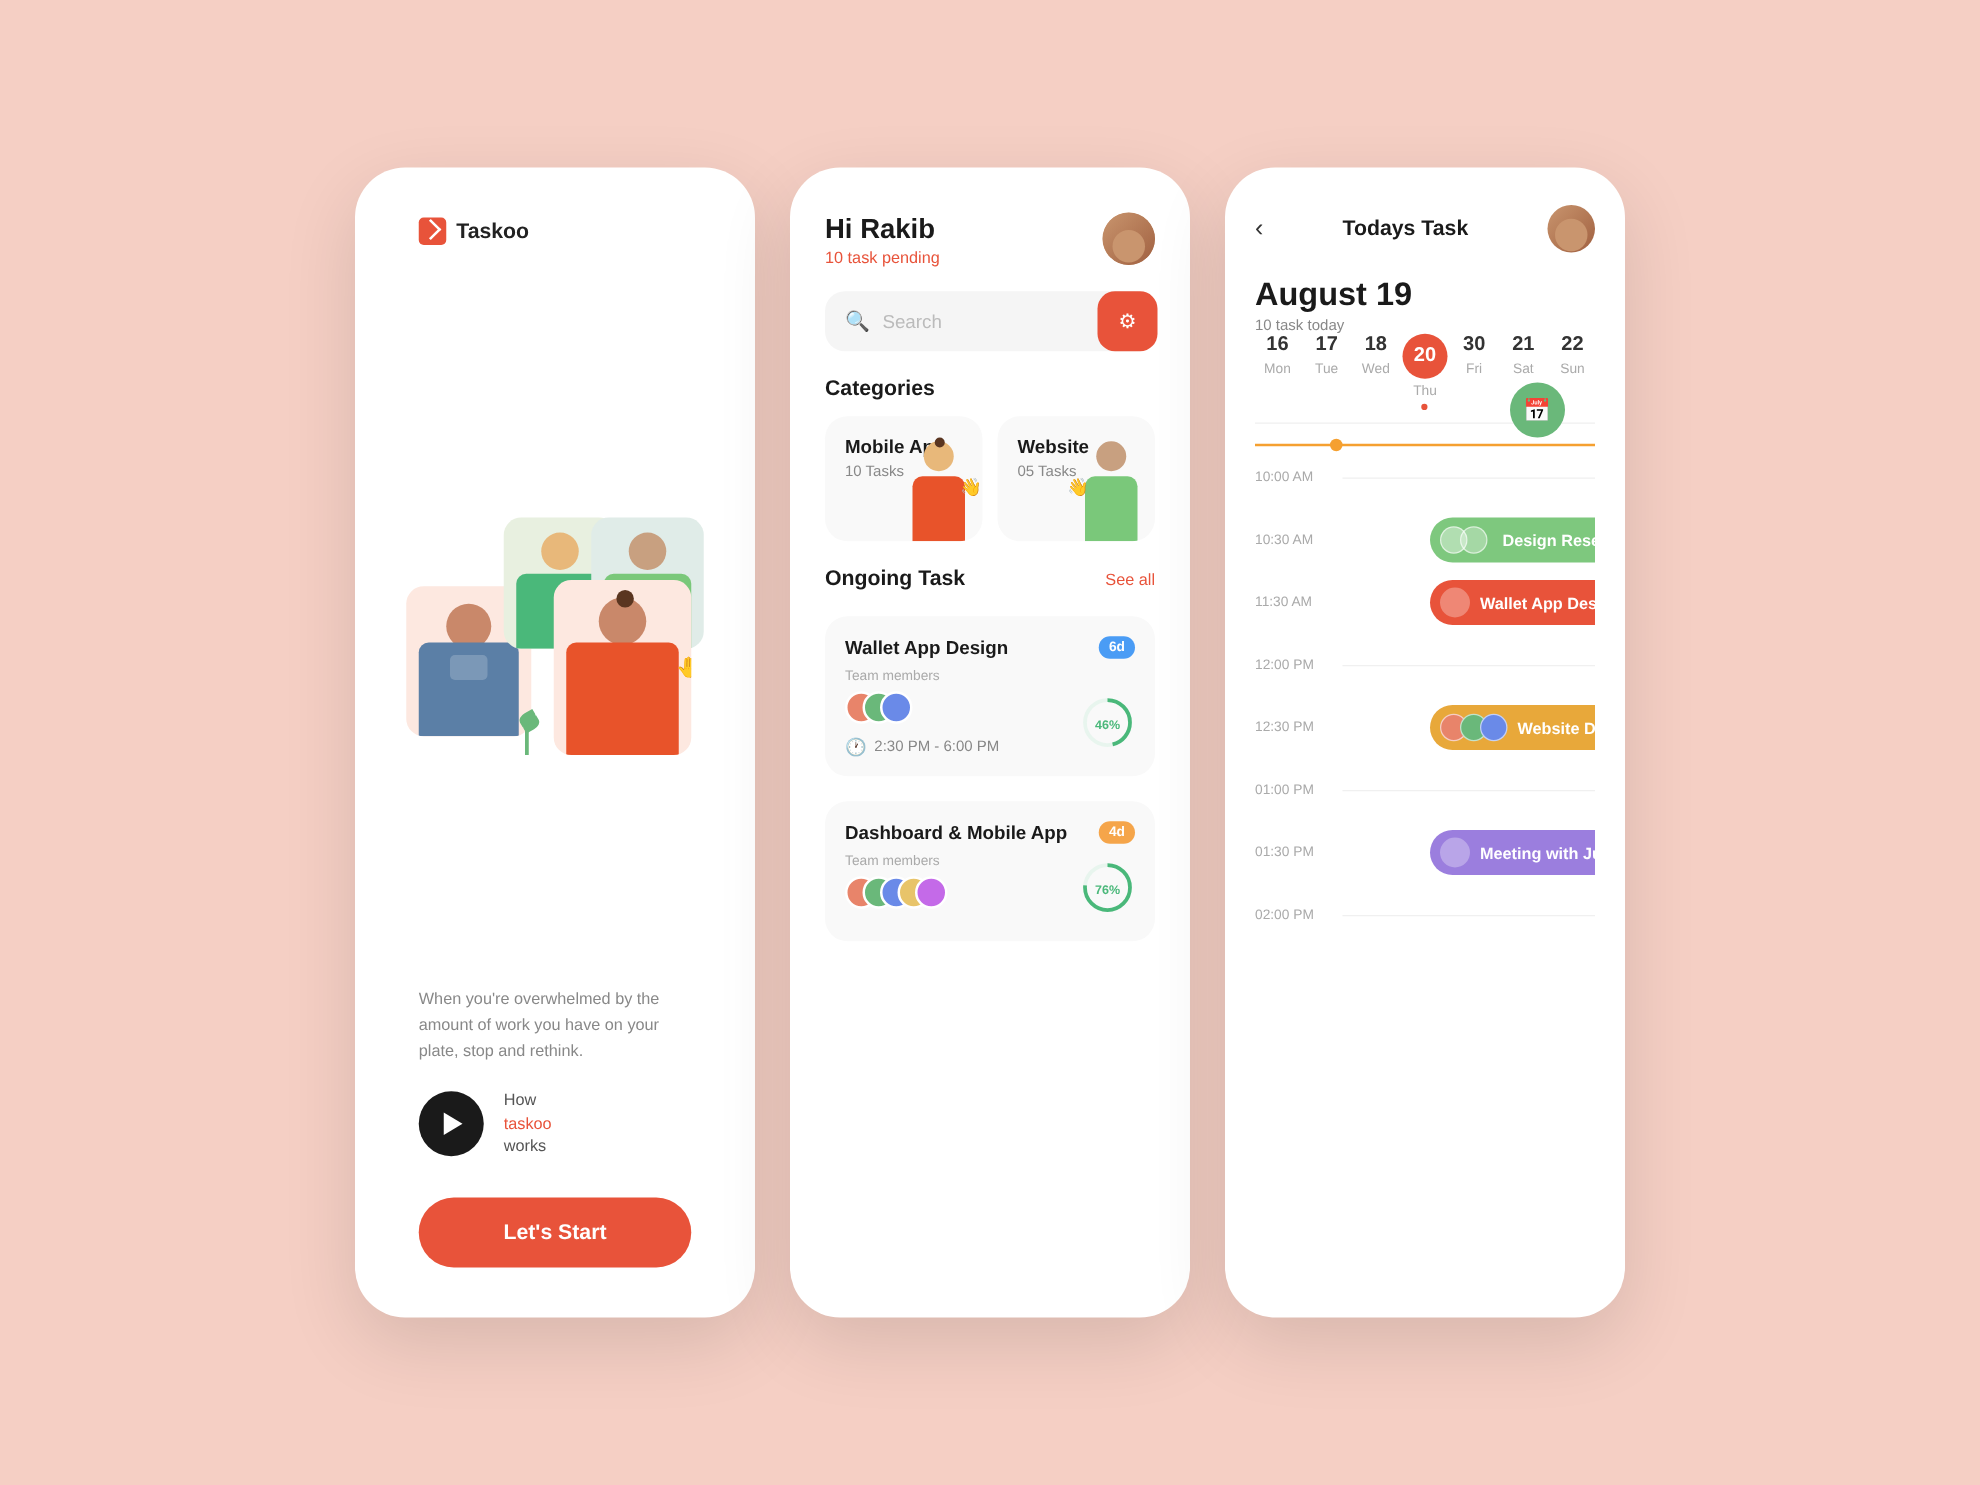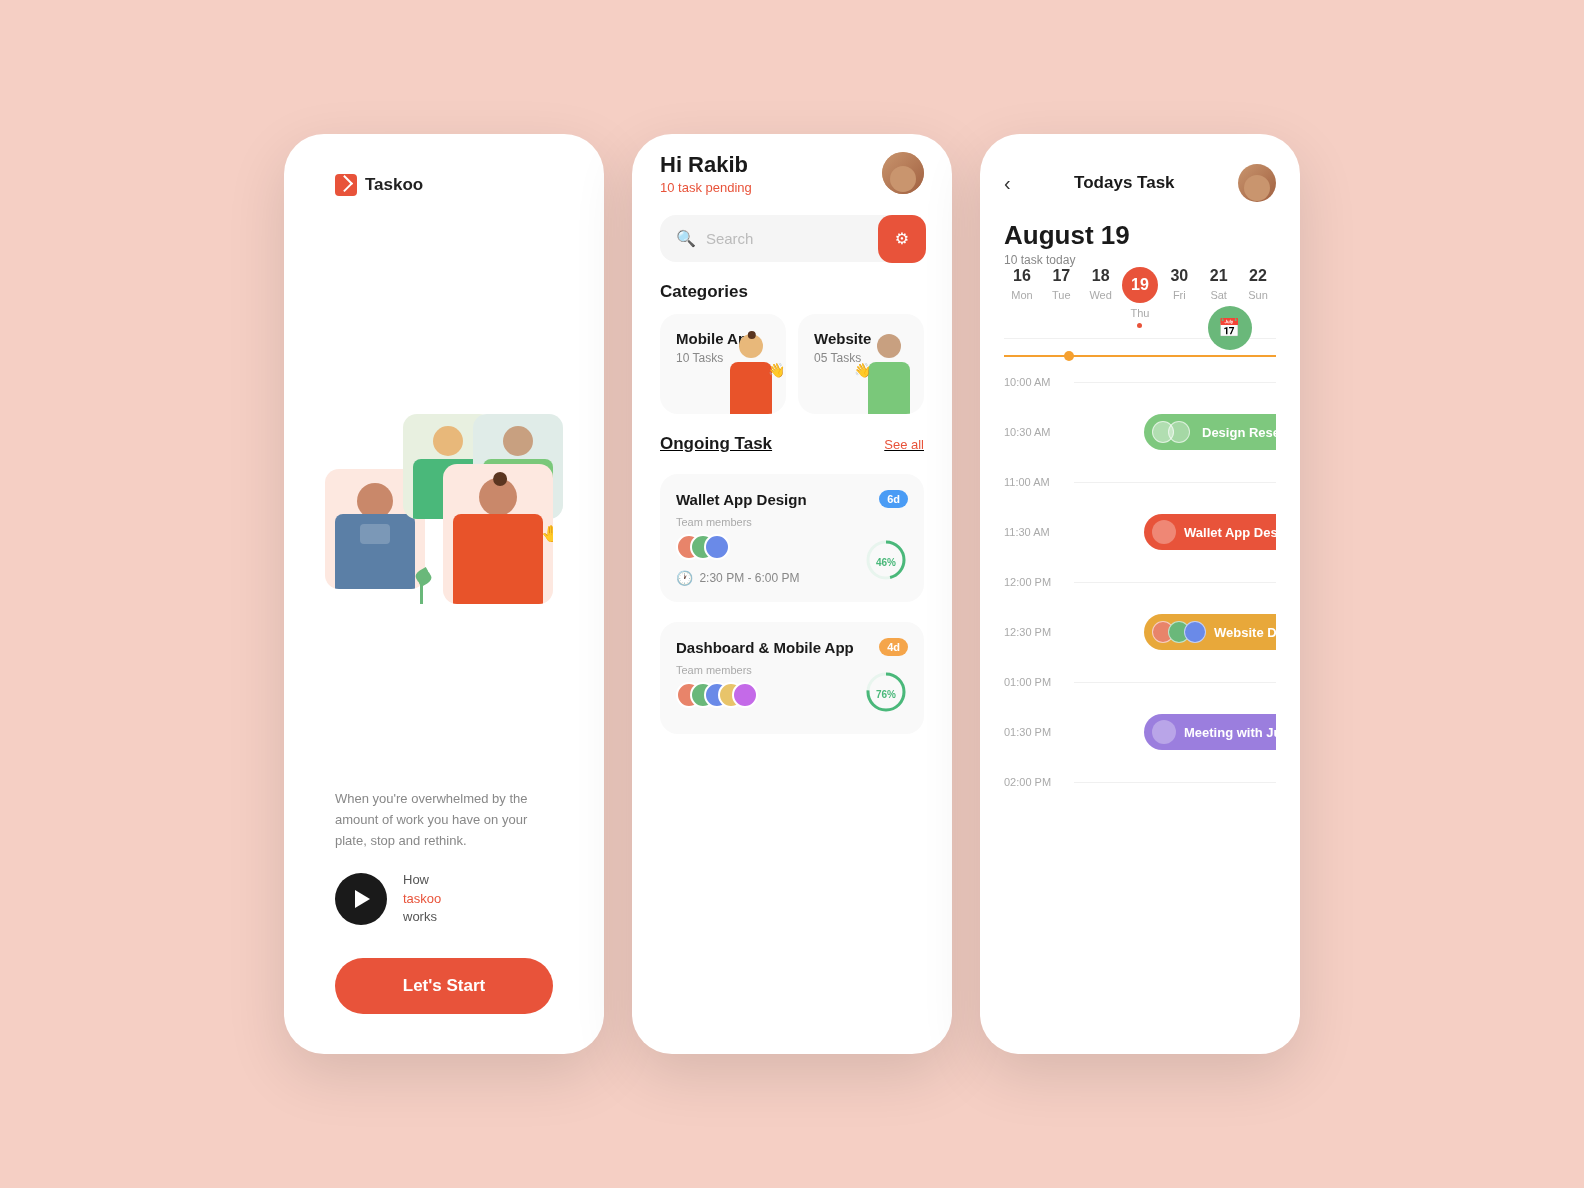--- a/index.html
+++ b/index.html
@@ -21,21 +21,21 @@
 
     
     .phone {
       background: #fff;
       border-radius: 40px;
       overflow: hidden;
       box-shadow: 0 20px 60px rgba(0,0,0,0.12);
       position: relative;
     }
     .phone-1 { width: 320px; height: 920px; padding: 40px 51px; display: flex; flex-direction: column; }
-    .phone-2 { width: 320px; height: 920px; padding: 18px 28px; display: flex; flex-direction: column; gap: 20px; overflow: hidden; }
+    .phone-2 { width: 320px; height: 920px; padding: 36px 28px; display: flex; flex-direction: column; gap: 20px; overflow: hidden; }
     .phone-3 { width: 320px; height: 920px; padding: 30px 24px; display: flex; flex-direction: column; overflow: hidden; }
 
     
     .logo-row {
       display: flex;
       align-items: center;
       gap: 8px;
       margin-bottom: 32px;
     }
     .logo-icon {
@@ -171,21 +171,20 @@
     .cat-illus {
       position: absolute; bottom: 0; right: 0;
       width: 70px; height: 80px;
       display: flex; align-items: flex-end; justify-content: center;
     }
 
     .ongoing-header {
       display: flex;
       justify-content: space-between;
       align-items: center;
-      text-decoration: underline;
     }
     .see-all { color: #e8533a; font-size: 13px; cursor: pointer; }
 
     .task-card {
       background: #f9f9f9;
       border-radius: 18px;
       padding: 16px;
     }
     .task-top {
       display: flex;
@@ -529,21 +528,21 @@
         <div class="day-num">17</div>
         <div class="day-label">Tue</div>
       </div>
       <div class="day-item">
         <div class="day-num">18</div>
         <div class="day-label">Wed</div>
       </div>
 
       <div class="day-item active">
         <div class="day-num-wrap">
-          <div class="day-num">19</div>
+          <div class="day-num">20</div>
         </div>
         <div class="day-label">Thu</div>
         <div class="day-dot"></div>
       </div>
       <div class="day-item">
         <div class="day-num">30</div>
         <div class="day-label">Fri</div>
       </div>
       <div class="day-item">
         <div class="day-num">21</div>
@@ -571,24 +570,20 @@
         <span class="time-label">10:30 AM</span>
         <div class="event-bar green">
           <div style="display:flex;margin-right:4px;">
             <div style="width:22px;height:22px;border-radius:50%;background:rgba(255,255,255,0.4);border:1px solid rgba(255,255,255,0.6);"></div>
             <div style="width:22px;height:22px;border-radius:50%;background:rgba(255,255,255,0.3);border:1px solid rgba(255,255,255,0.6);margin-left:-6px;"></div>
           </div>
           <span>Design Research</span>
         </div>
       </div>
 
-      <div class="time-row">
-        <span class="time-label">11:00 AM</span>
-        <div class="time-line"></div>
-      </div>
 
       <div class="time-row">
         <span class="time-label">11:30 AM</span>
         <div class="event-bar red" style="width:215px;">
           <div style="width:24px;height:24px;border-radius:50%;background:rgba(255,255,255,0.3);flex-shrink:0;"></div>
           <span>Wallet App Design</span>
         </div>
       </div>
 
       <div class="time-row">

